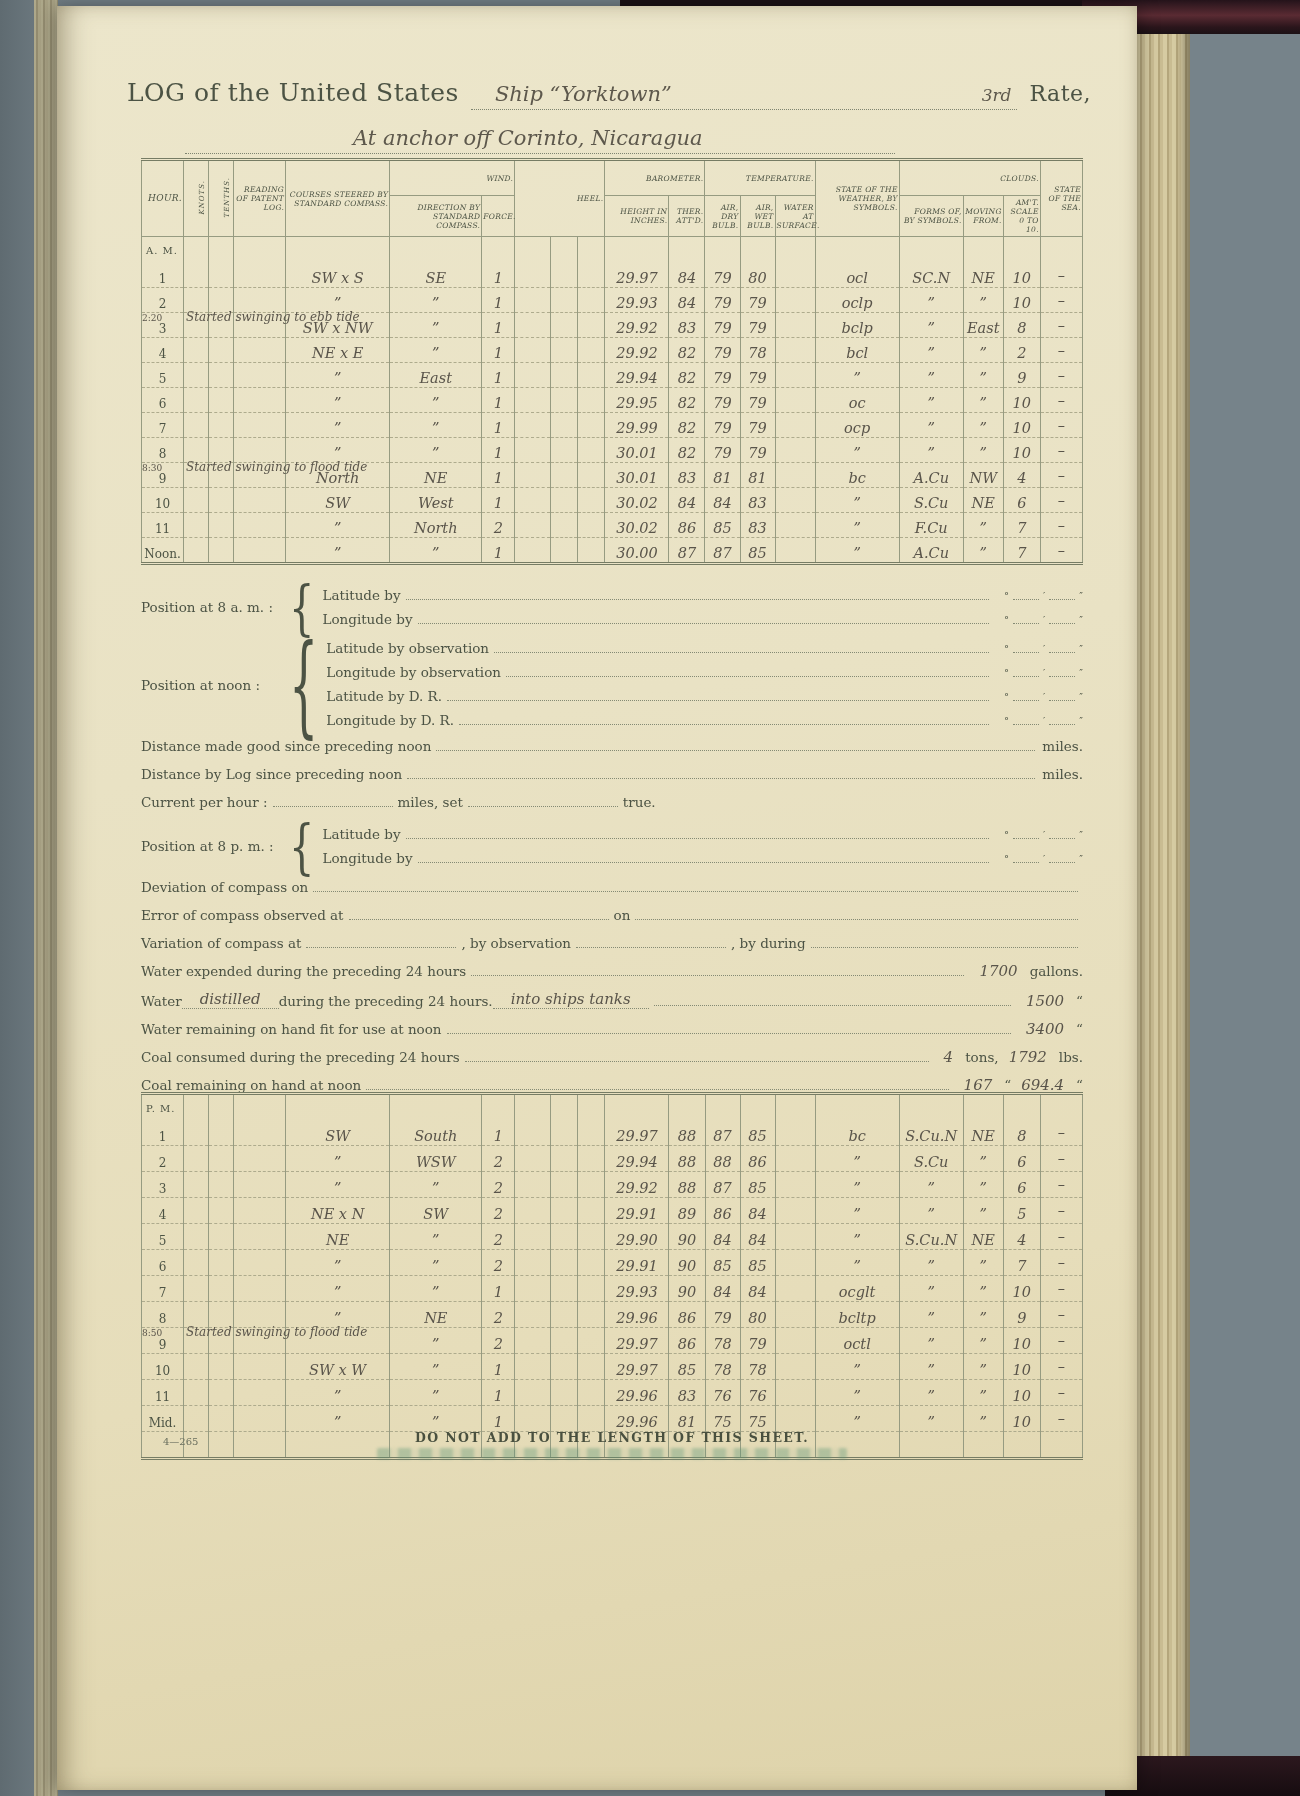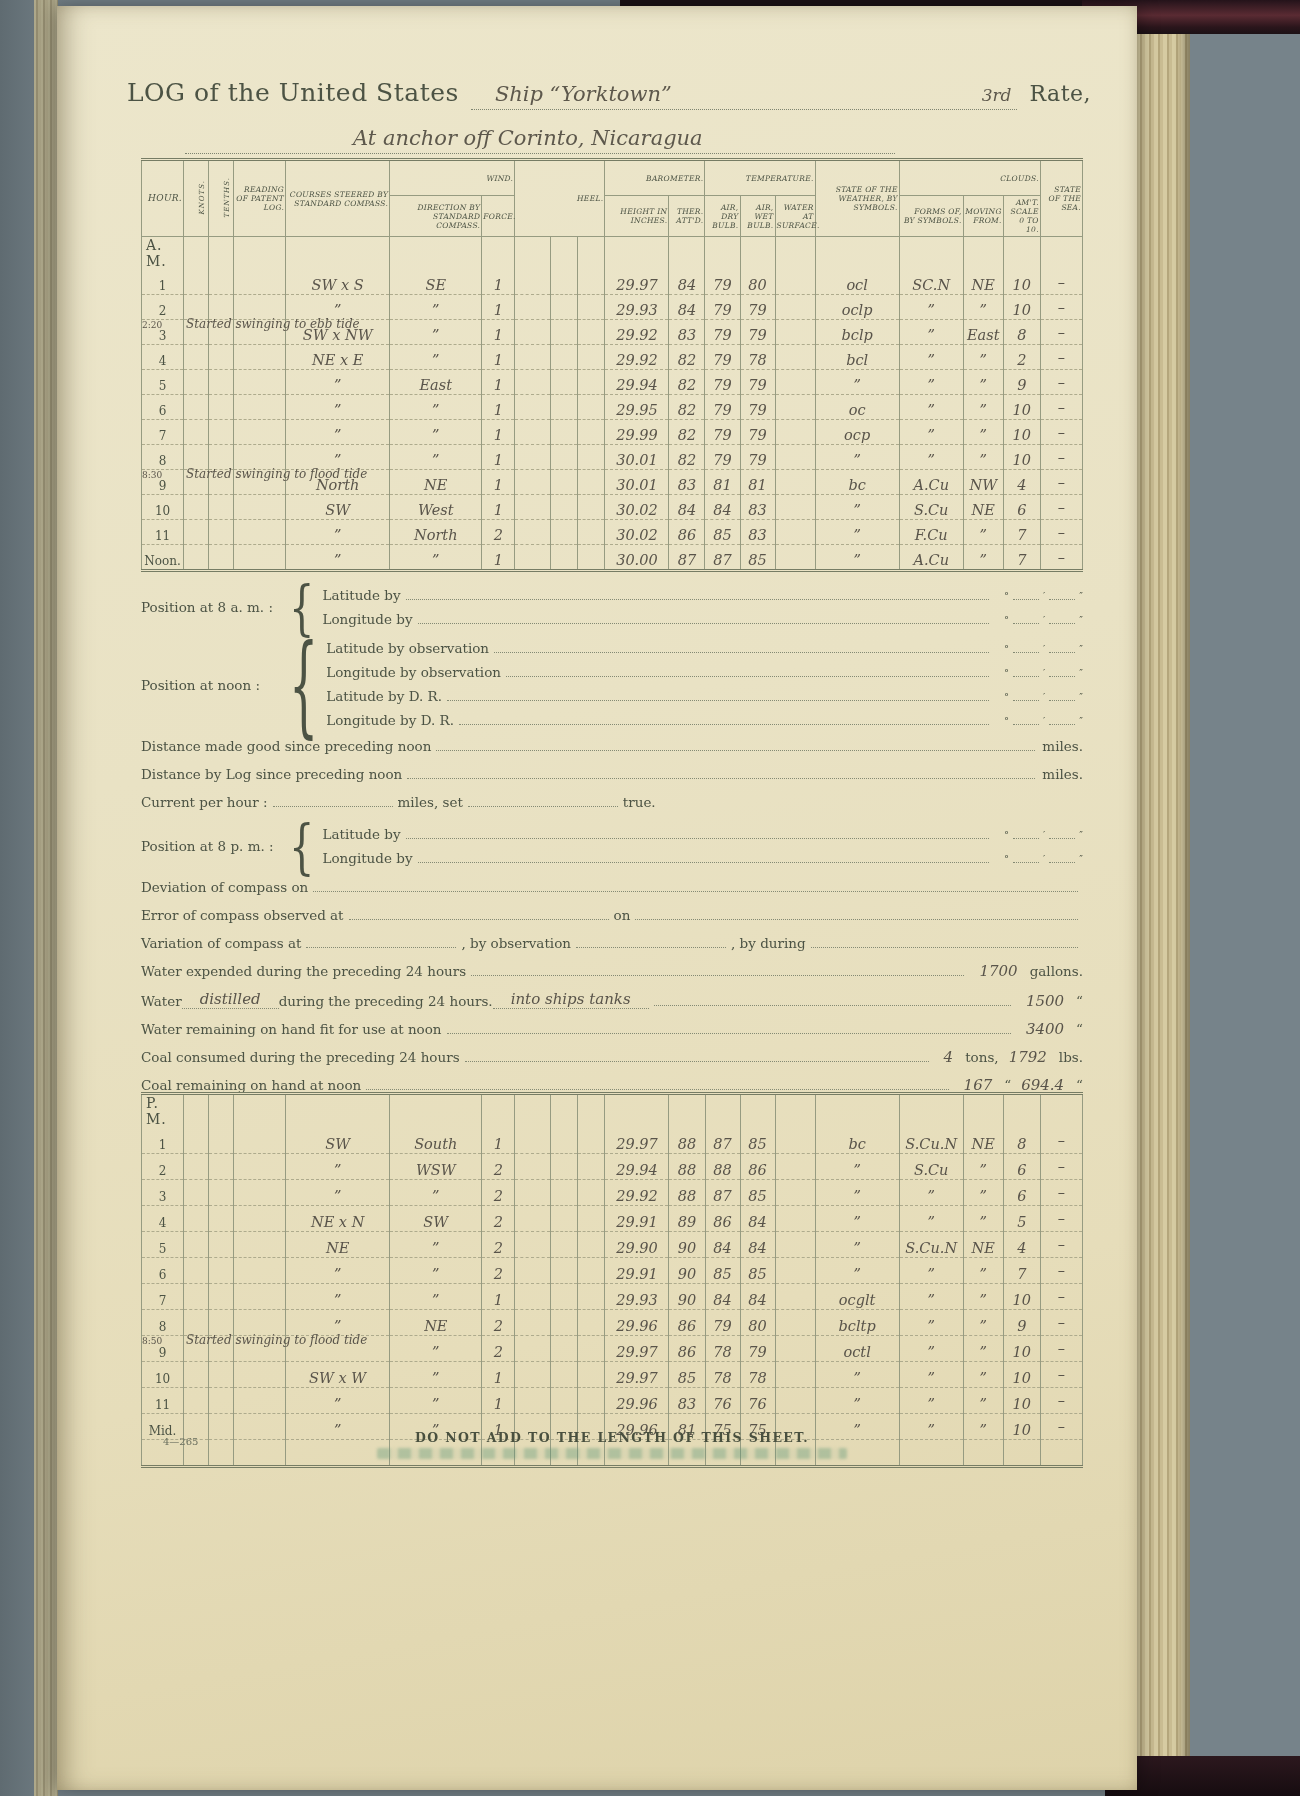--- a/index.html
+++ b/index.html
@@ -33,21 +33,21 @@
   .logtab th{font-weight:normal;font-size:7.5px;line-height:9px;color:var(--ink);border:1px solid var(--line);padding:2px 1px;text-align:right;vertical-align:middle;letter-spacing:.3px;font-style:italic;}
   .logtab thead tr.h1 th{height:30px;}
   .logtab thead tr.h2 th{height:34px;}
   .logtab th.hourh{font-size:9px;}
   .vtext{writing-mode:vertical-rl;transform:rotate(180deg);display:inline-block;font-size:7px;letter-spacing:1px;}
   .logtab td{border-left:1px solid var(--line);border-right:1px solid var(--line);border-bottom:1px dashed var(--dash);height:23px;font-size:13px;color:var(--ink);text-align:center;vertical-align:bottom;padding:0 2px 1px;overflow:visible;}
   #pm-table td{height:24px;}
   .logtab td.hw{font-style:italic;color:var(--hw);font-size:14.5px;}
   .logtab td.hourcell{font-size:12px;position:relative;}
   .tsup{position:absolute;left:0px;top:0px;font-size:9px;color:var(--hw);}
-  .period{font-size:14px;letter-spacing:1px;color:var(--ink);}
+  .period{font-size:10px;letter-spacing:1px;color:var(--ink);}
   tr.period-row td{height:25px;border-bottom:none;text-align:left;padding-left:4px;vertical-align:middle;}
   .note{position:absolute;left:2px;top:-2px;width:245px;font-style:italic;font-size:12px;line-height:13px;color:var(--hw);text-align:left;z-index:3;}
   td.sea{vertical-align:middle;font-size:12px;}
   tr.tail-row td{height:12px;border-bottom:none;}
 
   
   .middle{position:absolute;top:578px;left:84px;width:942px;color:var(--ink);}
   .mline{display:flex;align-items:flex-end;margin-bottom:13px;font-size:13.5px;line-height:15px;}
   .lead{flex:1;border-bottom:1px dotted #848a74;margin:0 5px 3px 5px;height:1px;min-width:24px;}
   .lead.s1{flex:0 0 120px;}

